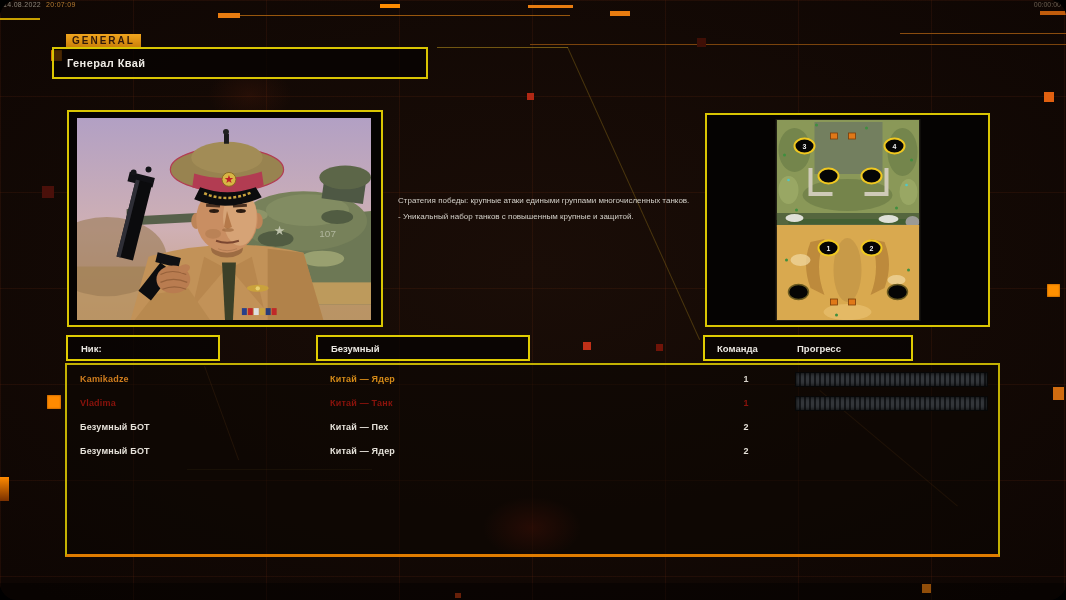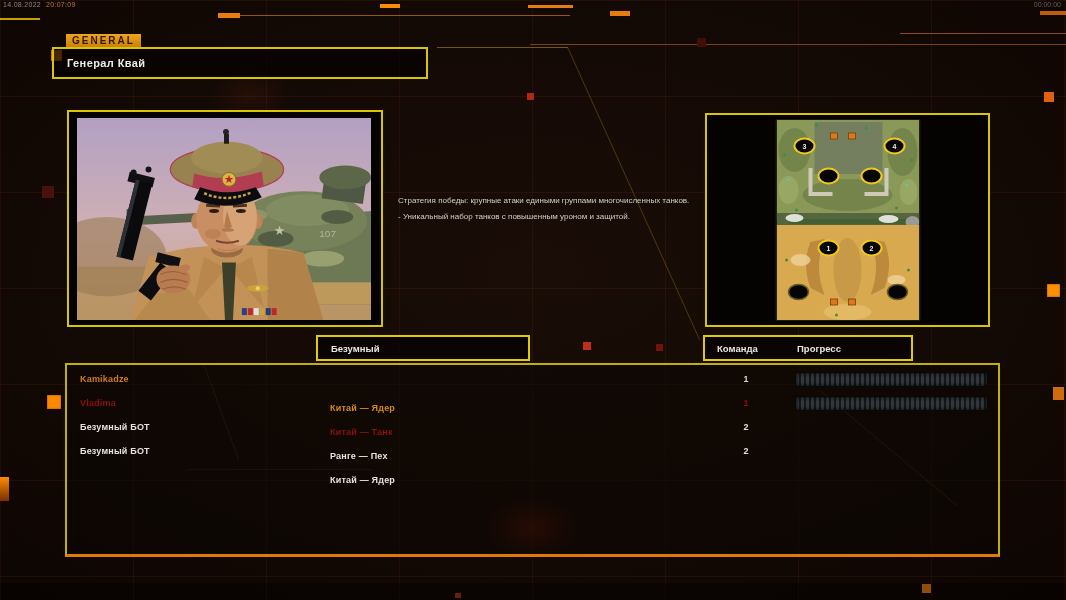--- a/index.html
+++ b/index.html
@@ -2,20 +2,21 @@
 <html><head>
 <meta charset="utf-8">
 <style>
   html,body{margin:0;padding:0;background:#000;}
   #screen{position:relative;width:1066px;height:600px;overflow:hidden;
     font-family:"Liberation Sans",sans-serif;
     background:
       radial-gradient(70px 45px at 532px 528px, rgba(190,40,18,.28), transparent 70%),
       radial-gradient(60px 40px at 250px 95px, rgba(120,40,15,.18), transparent 70%),
       radial-gradient(900px 500px at 50% 45%, #1a0d07, #0e0603 85%);
+    border-radius: 17px;
   }
   
   #screen::before{content:"";position:absolute;inset:0;
     background-image:
       linear-gradient(rgba(185,70,28,.10) 1px, transparent 1px),
       linear-gradient(90deg, rgba(185,70,28,.10) 1px, transparent 1px);
     background-size:133px 96px;pointer-events:none;}
   .abs{position:absolute;}
   .line{position:absolute;pointer-events:none;}
   .diag{position:absolute;height:1px;transform-origin:0 0;pointer-events:none;}
@@ -57,21 +58,21 @@
   #h-team .t1{left:12px;} #h-team .t2{left:92px;}
 
   
   #tablebox{left:65px;top:363px;width:931px;height:189px;
     border:2px solid #c3b102;border-bottom:3px solid #e07c00;
     background:rgba(10,5,2,.5);}
   #rows{position:absolute;inset:0;}
   .trow{position:absolute;left:0;width:100%;height:24px;}
   .trow span{position:absolute;top:50%;transform:translateY(-50%);
     font-size:9px;font-weight:600;letter-spacing:.2px;}
-  .c-nick{left:13px;} .c-gen{left:263px;margin-top:29px;}
+  .c-nick{left:13px;} .c-gen{left:263px;}
   .c-team{left:659px;width:40px;text-align:center;}
   .pbar{position:absolute;left:728px;top:5px;width:191px;height:13px;
     background:repeating-linear-gradient(90deg,#33363a 0px,#33363a 3px,#141619 3px,#141619 5px);
     border:1px solid #070707;box-shadow:inset 0 0 4px #000;}
 
   
   #res{left:0;right:0;top:551px;text-align:center;font-size:27px;color:#f4f4f4;
     text-shadow:0 1px 2px rgba(0,0,0,.8);}
 
   
@@ -205,21 +206,21 @@
           <ellipse cx="97" cy="163" rx="17" ry="14" fill="#b97c50"></ellipse>
           <path d="M84,158 Q96,152 110,158 M84,166 Q97,160 111,166 M86,173 Q98,168 110,173" stroke="#96613a" stroke-width="1.2" fill="none"></path>
           <ellipse cx="108" cy="152" rx="6" ry="4" fill="#bb7e52" transform="rotate(-20 108 152)"></ellipse>
         </g>
       </g>
     </svg>
   </div>
 
   <div class="abs" id="desc">
     <p>Стратегия победы: крупные атаки едиными группами многочисленных танков.</p>
-    <p>- Уникальный набор танков с повышенным уроном и защитой.</p>
+    <p>- Уникальный набор танков с повышенным крупные и защитой.</p>
   </div>
 
   <div class="panel" id="mappanel">
     <svg viewBox="0 0 143 200">
       <rect x="0" y="0" width="143" height="100" fill="#8a9858"></rect>
       <rect x="38" y="2" width="68" height="52" fill="#6e7a60" opacity=".85"></rect>
       <ellipse cx="18" cy="30" rx="16" ry="22" fill="#74854c"></ellipse>
       <ellipse cx="126" cy="32" rx="15" ry="24" fill="#74854c"></ellipse>
       <ellipse cx="71" cy="75" rx="45" ry="16" fill="#6f7f49" opacity=".8"></ellipse>
       <ellipse cx="12" cy="70" rx="10" ry="14" fill="#9fae6a" opacity=".7"></ellipse>
@@ -267,20 +268,23 @@
         <ellipse cx="22" cy="172" rx="10" ry="7.5" fill="#050505" stroke="#6a5a20" stroke-width="1.5"></ellipse>
         <ellipse cx="121" cy="172" rx="10" ry="7.5" fill="#050505" stroke="#6a5a20" stroke-width="1.5"></ellipse>
         <text x="28" y="29" font-size="7" font-weight="bold" fill="#f0f0f0" text-anchor="middle">3</text>
         <text x="118" y="29" font-size="7" font-weight="bold" fill="#f0f0f0" text-anchor="middle">4</text>
         <text x="52" y="131" font-size="7" font-weight="bold" fill="#f0f0f0" text-anchor="middle">1</text>
         <text x="95" y="131" font-size="7" font-weight="bold" fill="#f0f0f0" text-anchor="middle">2</text>
       </g>
     </svg>
   </div>
 
+  <div class="hbox" id="h-nick">
+    <span>Ник:</span>
+  </div>
   <div class="hbox" id="h-gen">
     <span>Безумный</span>
   </div>
   <div class="hbox" id="h-team">
     <span class="t1">Команда</span>
     <span class="t2">Прогресс</span>
   </div>
 
   <div class="abs" id="tablebox">
     <div id="rows">
@@ -291,21 +295,21 @@
           <div class="pbar"></div>
         </div>
         <div class="trow" style="top: 26px;">
           <span class="c-nick" style="color: rgb(138, 19, 12);">Vladima</span>
           <span class="c-gen" style="color: rgb(138, 19, 12);">Китай — Танк</span>
           <span class="c-team" style="color: rgb(138, 19, 12);">1</span>
           <div class="pbar"></div>
         </div>
         <div class="trow" style="top: 50px;">
           <span class="c-nick" style="color: rgb(230, 226, 218);">Безумный БОТ</span>
-          <span class="c-gen" style="color: rgb(230, 226, 218);">Ранге — Пех</span>
+          <span class="c-gen" style="color: rgb(230, 226, 218);">Китай — Пех</span>
           <span class="c-team" style="color: rgb(230, 226, 218);">2</span>
         </div>
         <div class="trow" style="top: 74px;">
           <span class="c-nick" style="color: rgb(230, 226, 218);">Безумный БОТ</span>
           <span class="c-gen" style="color: rgb(230, 226, 218);">Китай — Ядер</span>
           <span class="c-team" style="color: rgb(230, 226, 218);">2</span>
         </div>
       </div>
   </div>
 

